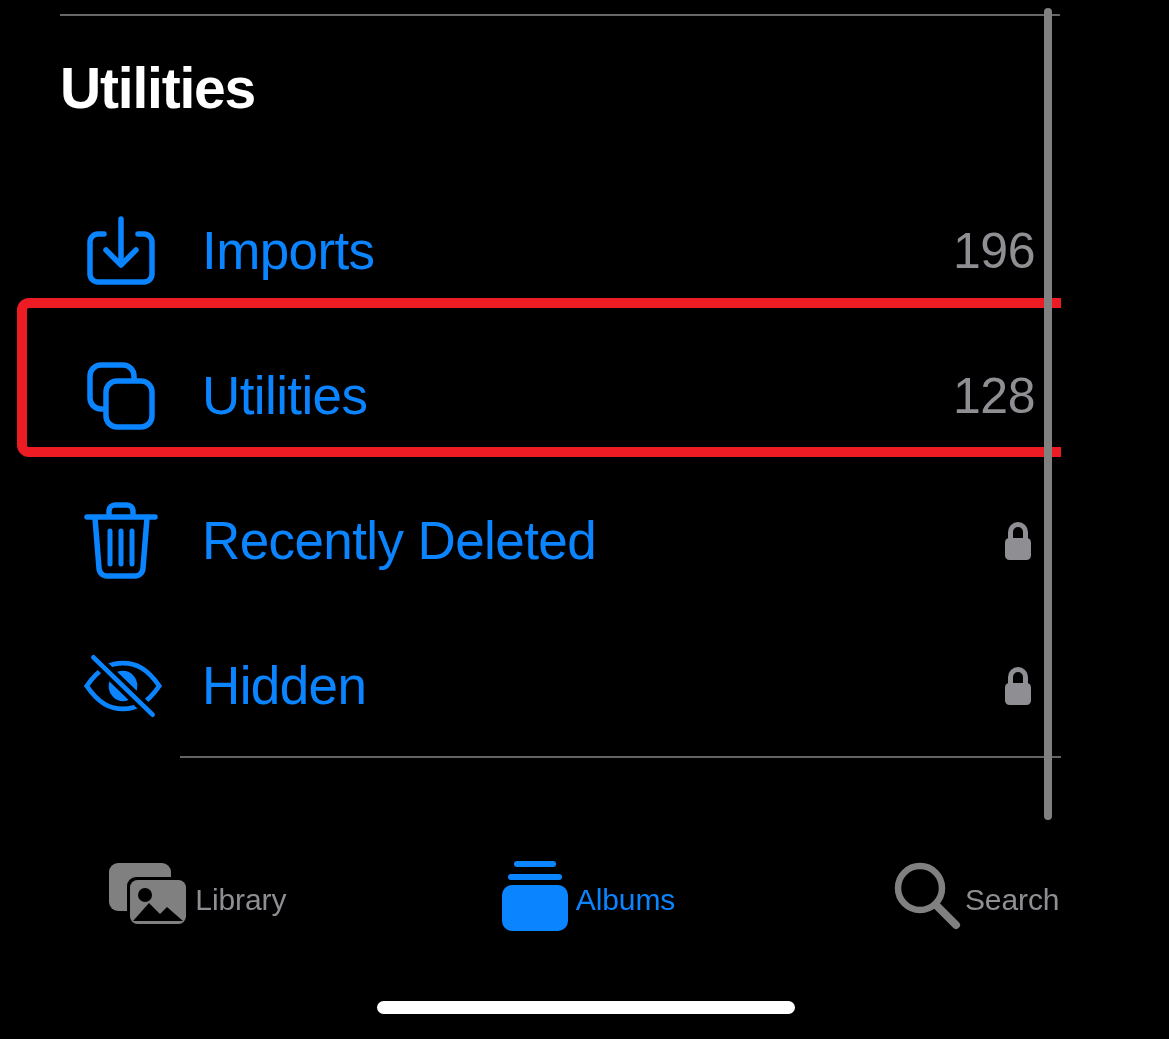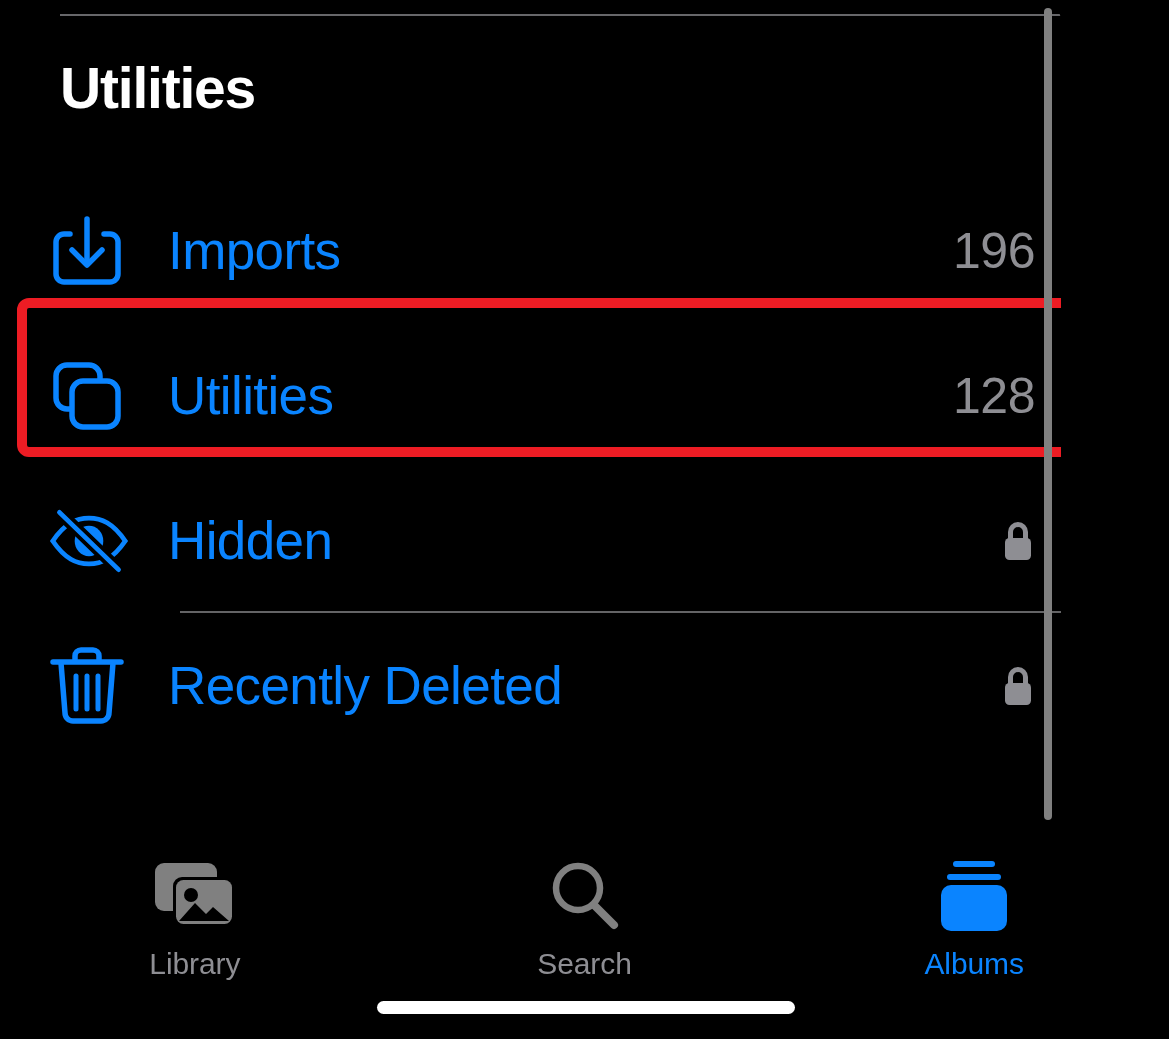--- a/index.html
+++ b/index.html
@@ -51,21 +51,21 @@
     position: absolute;
     left: 0;
     top: 178px;
     width: 1169px;
   }
   .row {
     position: relative;
     height: 145px;
     display: flex;
     align-items: center;
-    padding-left: 48px;
+    padding-left: 82px;
     padding-right: 72px;
     box-sizing: border-box;
   }
   .row-icon {
     width: 82px;
     min-width: 82px;
     height: 82px;
     display: flex;
     align-items: center;
     justify-content: flex-start;
@@ -142,23 +142,23 @@
     height: 200px;
     display: flex;
     align-items: flex-start;
     padding-top: 14px;
     box-sizing: border-box;
     background: #000000;
   }
   .tab {
     flex: 1;
     display: flex;
-    flex-direction: column;
-    align-items: center;
-    justify-content: flex-end;
+    flex-direction: row;
+    align-items: center;
+    justify-content: center;
   }
   .tab-icon {
     height: 86px;
     display: flex;
     align-items: center;
     justify-content: center;
   }
   .tab-label {
     margin-top: 8px;
     font-size: 30px;
@@ -215,44 +215,20 @@
           <rect x="24" y="24" width="46" height="46" rx="11" ry="11" fill="#000000" stroke="#0a84ff" stroke-width="5.5"></rect>
         </svg>
       </div>
       <div class="row-label">Utilities</div>
       <div class="row-count">128</div>
       <div class="row-chevron">
         <svg width="28" height="46" viewBox="0 0 28 46">
           <path d="M5 5 L22 23 L5 41" fill="none" stroke="#5a5a5e" stroke-width="7" stroke-linecap="round" stroke-linejoin="round"></path>
         </svg>
       </div>
-    </div>
-
-    <div class="row">
-      <div class="row-icon">
-        <svg width="86" height="66" viewBox="0 0 86 66">
-          <path d="M5 33 C18 14 30 9 43 9 C56 9 68 14 81 33 C68 52 56 57 43 57 C30 57 18 52 5 33 Z" fill="none" stroke="#0a84ff" stroke-width="5"></path>
-          <ellipse cx="43" cy="33" rx="15" ry="16" fill="#0a84ff"></ellipse>
-          <path d="M12 3 L74 63" fill="none" stroke="#000000" stroke-width="13" stroke-linecap="round"></path>
-          <path d="M12 3 L74 63" fill="none" stroke="#0a84ff" stroke-width="5" stroke-linecap="round"></path>
-        </svg>
-      </div>
-      <div class="row-label">Hidden</div>
-      <div class="row-lock">
-        <svg width="34" height="44" viewBox="0 0 34 44">
-          <path d="M9.5 20 V13 A7.5 7.5 0 0 1 24.5 13 V20" fill="none" stroke="#8e8e93" stroke-width="5"></path>
-          <rect x="4" y="19" width="26" height="22" rx="4.5" ry="4.5" fill="#8e8e93"></rect>
-        </svg>
-      </div>
-      <div class="row-chevron">
-        <svg width="28" height="46" viewBox="0 0 28 46">
-          <path d="M5 5 L22 23 L5 41" fill="none" stroke="#5a5a5e" stroke-width="7" stroke-linecap="round" stroke-linejoin="round"></path>
-        </svg>
-      </div>
-      <div class="row-sep"></div>
     </div>
 
     <div class="row">
       <div class="row-icon">
         <svg width="78" height="82" viewBox="0 0 78 82">
           <path d="M5 17 H73" fill="none" stroke="#0a84ff" stroke-width="5.5" stroke-linecap="round"></path>
           <path d="M27 17 V11 A6 6 0 0 1 33 5 H45 A6 6 0 0 1 51 11 V17" fill="none" stroke="#0a84ff" stroke-width="5.5" stroke-linejoin="round"></path>
           <path d="M13 18 L17 68 A8 8 0 0 0 25 76 H53 A8 8 0 0 0 61 68 L65 18" fill="none" stroke="#0a84ff" stroke-width="5.5" stroke-linejoin="round"></path>
           <path d="M28 31 V64" fill="none" stroke="#0a84ff" stroke-width="5" stroke-linecap="round"></path>
           <path d="M39 31 V64" fill="none" stroke="#0a84ff" stroke-width="5" stroke-linecap="round"></path>
@@ -266,20 +242,44 @@
           <rect x="4" y="19" width="26" height="22" rx="4.5" ry="4.5" fill="#8e8e93"></rect>
         </svg>
       </div>
       <div class="row-chevron">
         <svg width="28" height="46" viewBox="0 0 28 46">
           <path d="M5 5 L22 23 L5 41" fill="none" stroke="#5a5a5e" stroke-width="7" stroke-linecap="round" stroke-linejoin="round"></path>
         </svg>
       </div>
     </div>
 
+    <div class="row">
+      <div class="row-icon">
+        <svg width="86" height="66" viewBox="0 0 86 66">
+          <path d="M5 33 C18 14 30 9 43 9 C56 9 68 14 81 33 C68 52 56 57 43 57 C30 57 18 52 5 33 Z" fill="none" stroke="#0a84ff" stroke-width="5"></path>
+          <ellipse cx="43" cy="33" rx="15" ry="16" fill="#0a84ff"></ellipse>
+          <path d="M12 3 L74 63" fill="none" stroke="#000000" stroke-width="13" stroke-linecap="round"></path>
+          <path d="M12 3 L74 63" fill="none" stroke="#0a84ff" stroke-width="5" stroke-linecap="round"></path>
+        </svg>
+      </div>
+      <div class="row-label">Hidden</div>
+      <div class="row-lock">
+        <svg width="34" height="44" viewBox="0 0 34 44">
+          <path d="M9.5 20 V13 A7.5 7.5 0 0 1 24.5 13 V20" fill="none" stroke="#8e8e93" stroke-width="5"></path>
+          <rect x="4" y="19" width="26" height="22" rx="4.5" ry="4.5" fill="#8e8e93"></rect>
+        </svg>
+      </div>
+      <div class="row-chevron">
+        <svg width="28" height="46" viewBox="0 0 28 46">
+          <path d="M5 5 L22 23 L5 41" fill="none" stroke="#5a5a5e" stroke-width="7" stroke-linecap="round" stroke-linejoin="round"></path>
+        </svg>
+      </div>
+      <div class="row-sep"></div>
+    </div>
+
   </div>
 
   <div class="highlight-box"></div>
 
   <div class="scrollbar-track">
     <div class="scrollbar-thumb"></div>
   </div>
 
   <div class="tabbar">
 
@@ -291,38 +291,38 @@
           <rect x="24" y="18" width="62" height="50" rx="9" ry="9" fill="#000000"></rect>
           <rect x="27" y="21" width="56" height="44" rx="7.5" ry="7.5" fill="#808080"></rect>
           <circle cx="42" cy="36" r="7" fill="#000000"></circle>
           <path d="M30 62 L46 44 L57 55 L64 48 L80 62 Z" fill="#000000"></path>
         </svg>
       </div>
       <div class="tab-label">Library</div>
     </div>
 
 
-    <div class="tab">
-      <div class="tab-icon">
-        <svg width="76" height="76" viewBox="0 0 76 76">
-          <circle cx="31" cy="30" r="22" fill="none" stroke="#808080" stroke-width="6.5"></circle>
-          <path d="M47 47 L67 67" fill="none" stroke="#808080" stroke-width="8" stroke-linecap="round"></path>
-        </svg>
-      </div>
-      <div class="tab-label">Search</div>
-    </div>
-
     <div class="tab active">
       <div class="tab-icon">
         <svg width="82" height="78" viewBox="0 0 82 78">
           <path d="M23 7 H59" fill="none" stroke="#0a84ff" stroke-width="6" stroke-linecap="round"></path>
           <path d="M17 20 H65" fill="none" stroke="#0a84ff" stroke-width="6" stroke-linecap="round"></path>
           <rect x="8" y="28" width="66" height="46" rx="10" ry="10" fill="#0a84ff"></rect>
         </svg>
       </div>
       <div class="tab-label">Albums</div>
     </div>
 
+    <div class="tab">
+      <div class="tab-icon">
+        <svg width="76" height="76" viewBox="0 0 76 76">
+          <circle cx="31" cy="30" r="22" fill="none" stroke="#808080" stroke-width="6.5"></circle>
+          <path d="M47 47 L67 67" fill="none" stroke="#808080" stroke-width="8" stroke-linecap="round"></path>
+        </svg>
+      </div>
+      <div class="tab-label">Search</div>
+    </div>
+
   </div>
 
   <div class="home-indicator"></div>
 
 </div>
 
 </body></html>

